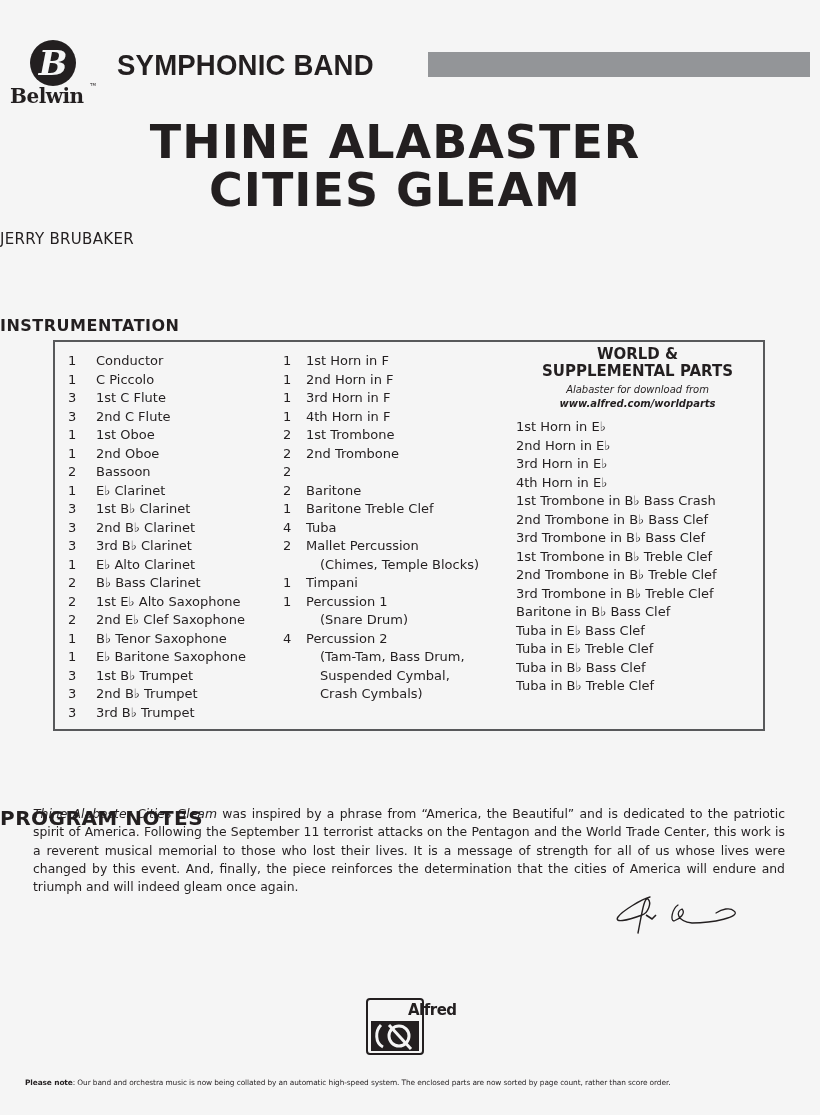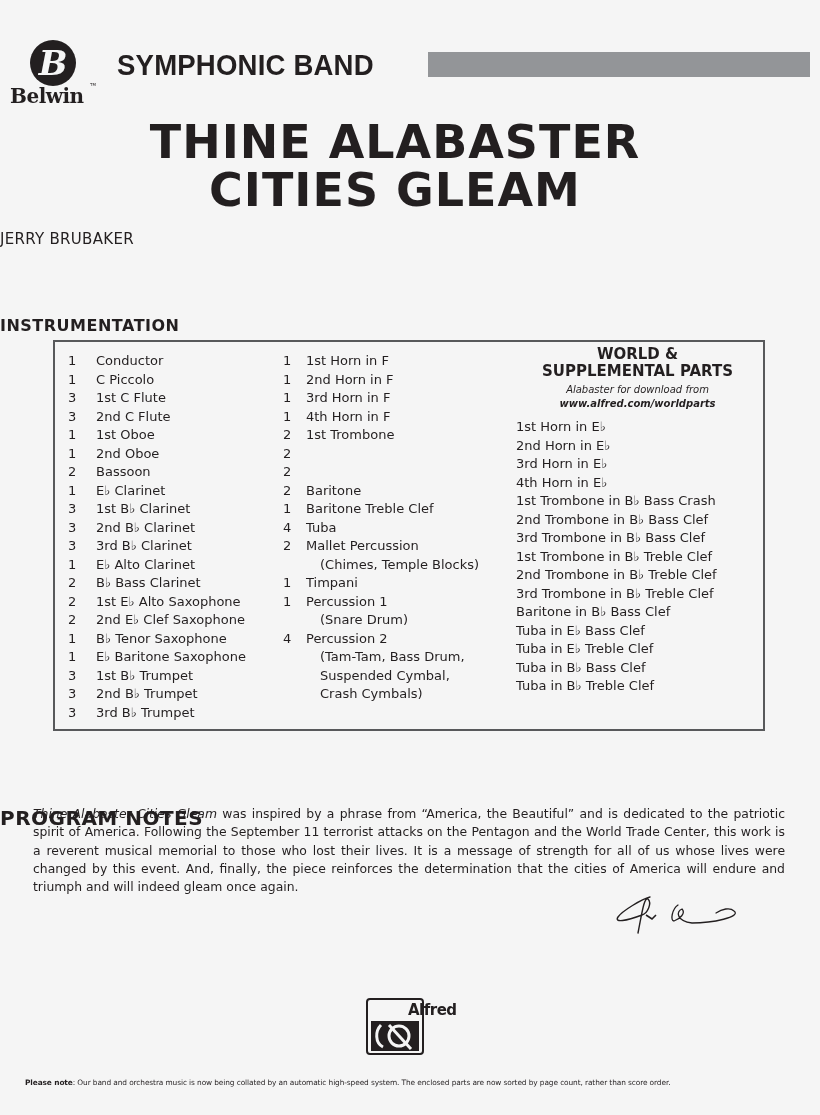--- a/index.html
+++ b/index.html
@@ -231,20 +231,21 @@
         <div class="row">
           <span class="qty">1</span>
           <span class="name">4th Horn in F</span>
         </div>
         <div class="row">
           <span class="qty">2</span>
           <span class="name">1st Trombone</span>
         </div>
         <div class="row">
           <span class="qty">2</span>
+          <span class="name">2nd Trombone</span>
         </div>
         <div class="row">
           <span class="qty">2</span>
         </div>
         <div class="row">
           <span class="qty">2</span>
           <span class="name">Baritone</span>
         </div>
         <div class="row">
           <span class="qty">1</span>

